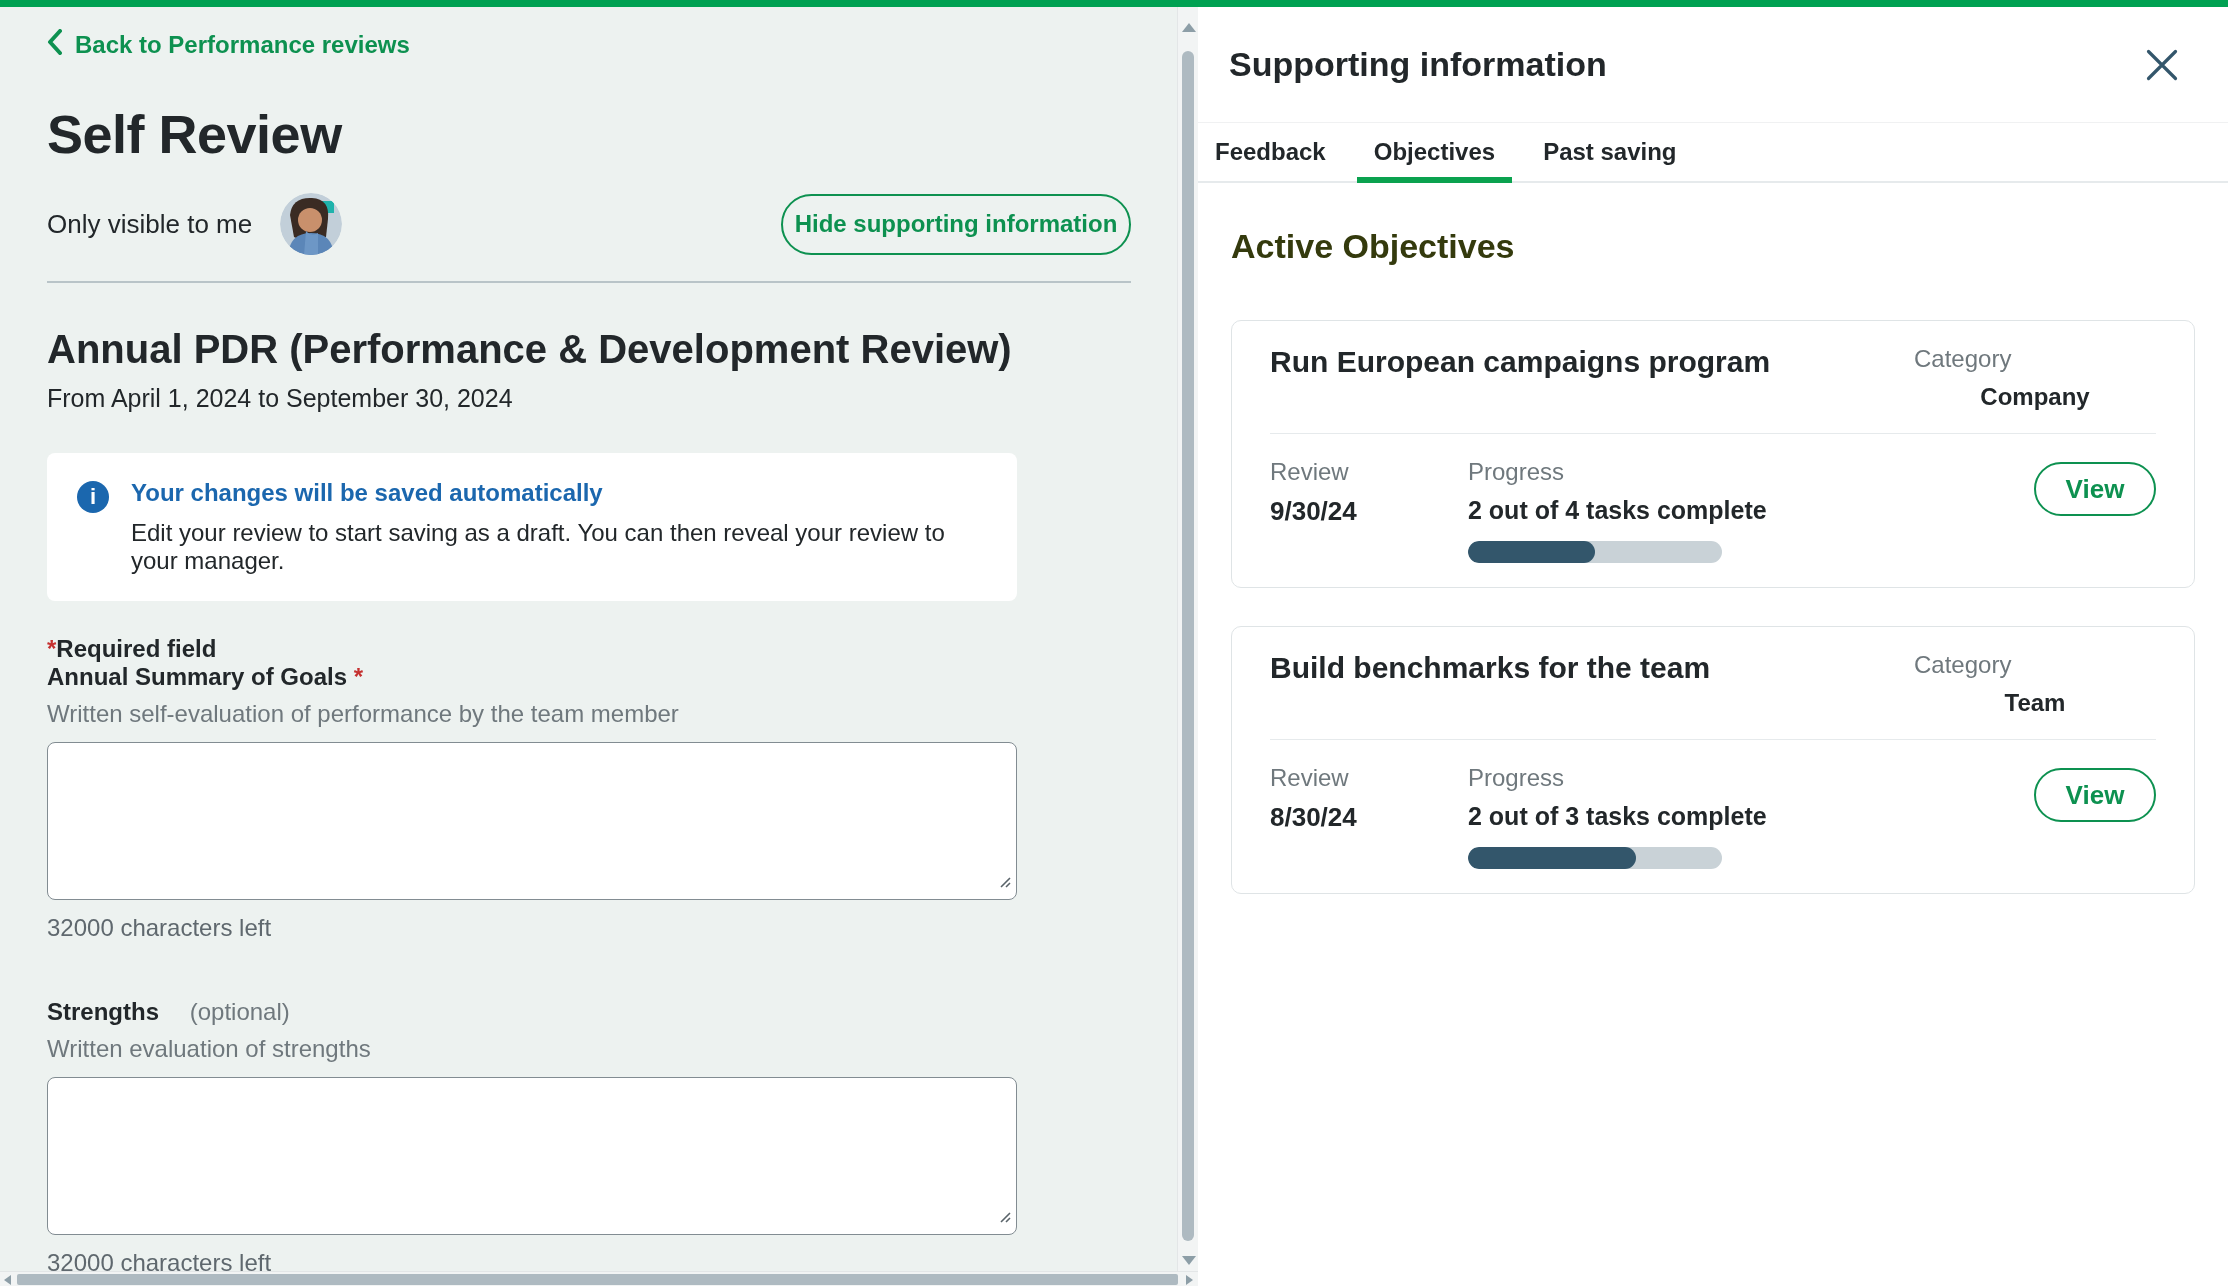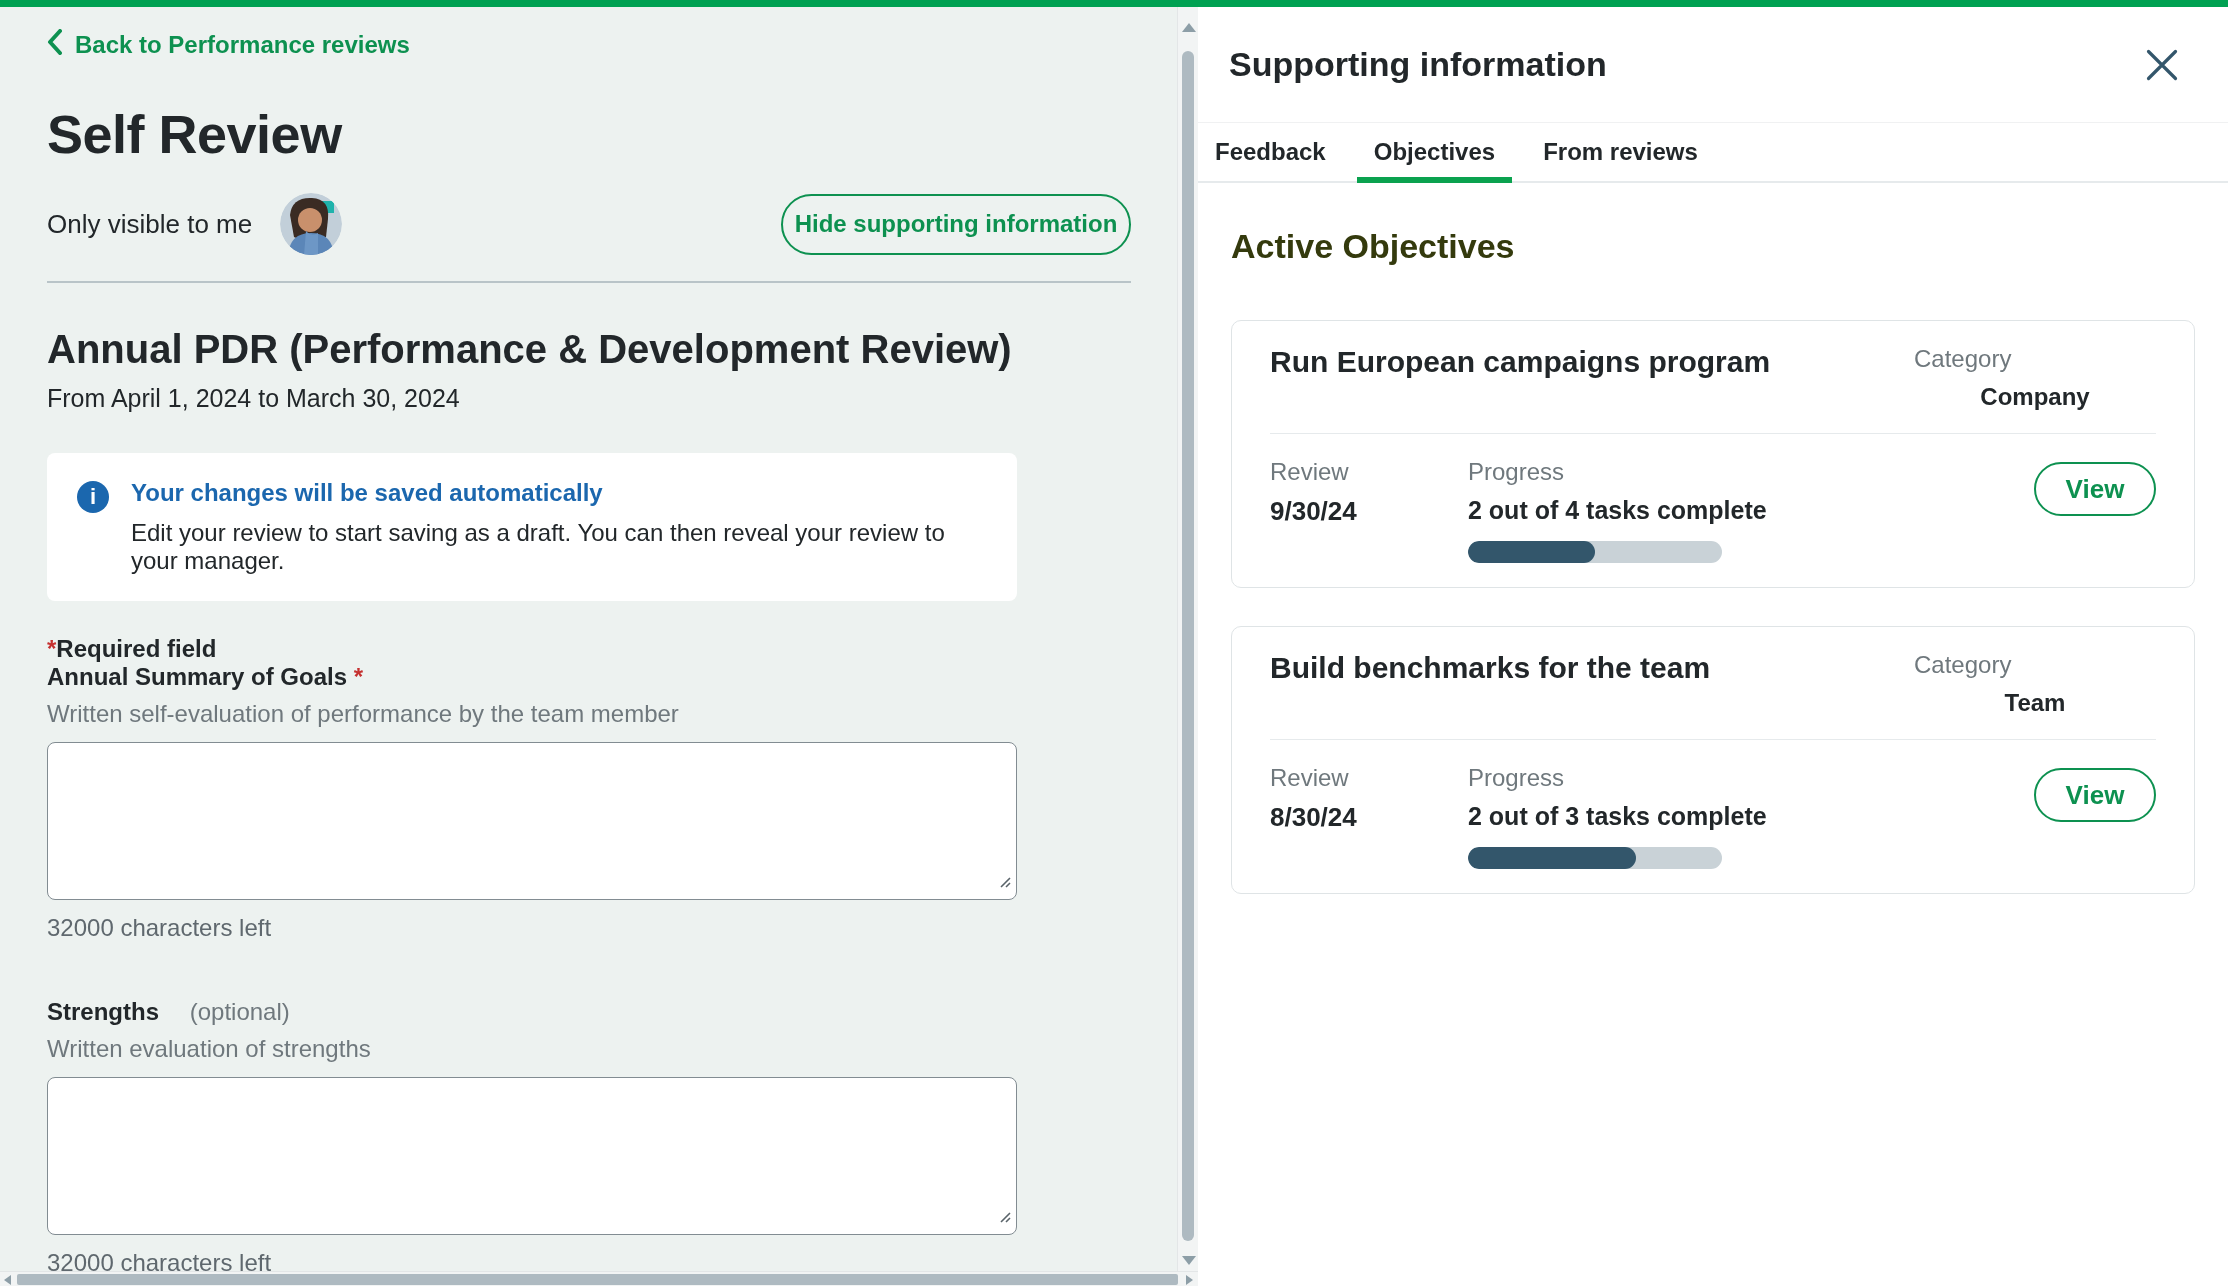--- a/index.html
+++ b/index.html
@@ -119,21 +119,21 @@
               <path d="M26 38 Q31 44 38 40 L38 62 L24 62 Z" fill="#6d97c6"></path>
             </g>
           </svg>
         </span>
         <button class="pill-btn">Hide supporting information</button>
       </div>
 
       <hr class="page-divider">
 
       <div class="h2">Annual PDR (Performance &amp; Development Review)</div>
-      <div class="period">From April 1, 2024 to March 30, 2024</div>
+      <div class="period">From April 1, 2024 to September 30, 2024</div>
 
       <div class="banner">
         <span class="info-icon">i</span>
         <span>
           <div class="banner-title">Your changes will be saved automatically</div>
           <div class="banner-body">Edit your review to start saving as a draft. You can then reveal your review to your manager.</div>
         </span>
       </div>
 
       <div class="required-note"><span class="star">*</span><span>Required field</span></div>
@@ -194,21 +194,21 @@
           <svg width="36" height="36" viewBox="0 0 36 36">
               <path d="M4.5 4.5 L31.5 31.5 M31.5 4.5 L4.5 31.5" stroke="#33566b" stroke-width="3.2" stroke-linecap="round"></path>
             </svg>
         </span>
       </button>
     </div>
 
     <div class="tabbar">
       <button class="tab">Feedback</button>
       <button class="tab active">Objectives</button>
-      <button class="tab">From reviews</button>
+      <button class="tab">Past saving</button>
     </div>
 
     <div class="rp-content">
       <div class="section-title">Active Objectives</div>
 
       <div class="obj-card">
         <div class="card-top">
           <div class="card-title">Run European campaigns program</div>
           <div class="card-cat">
             <div class="lbl">Category</div>

